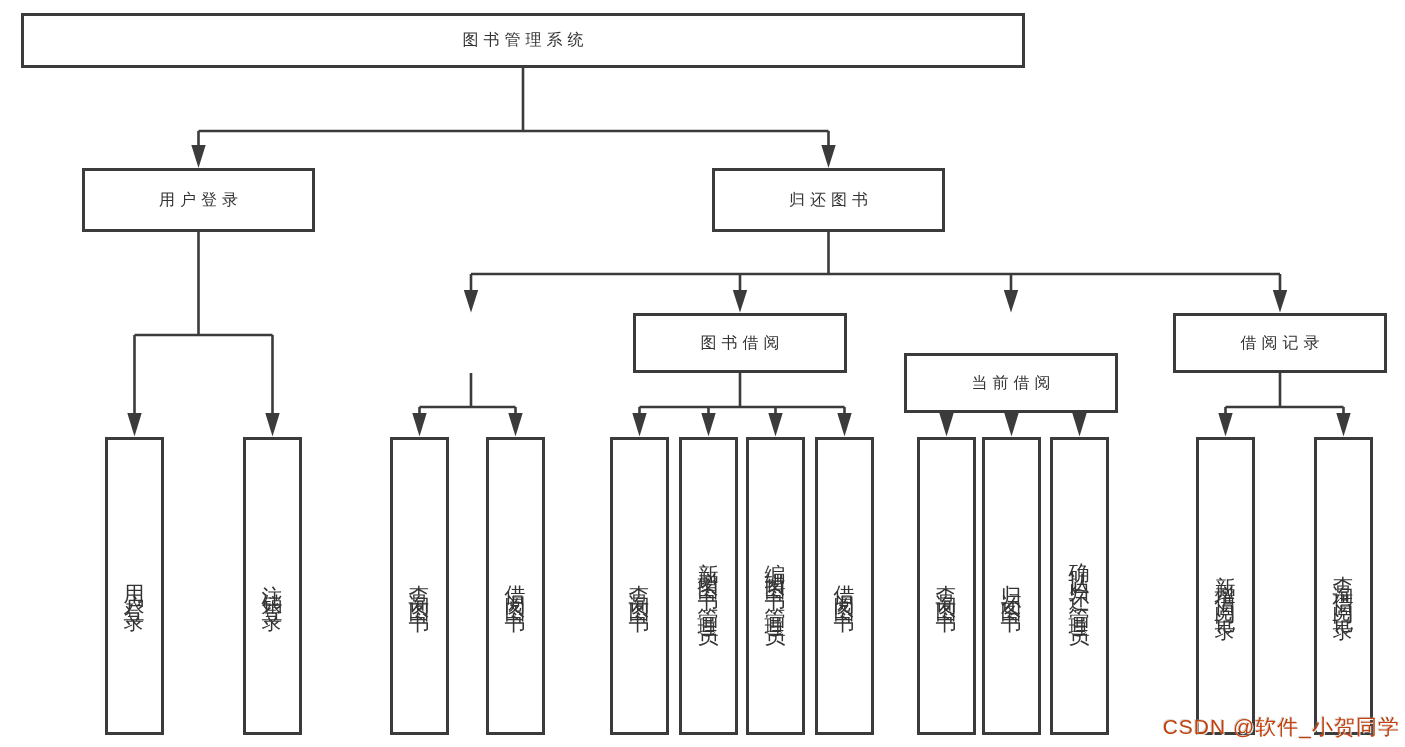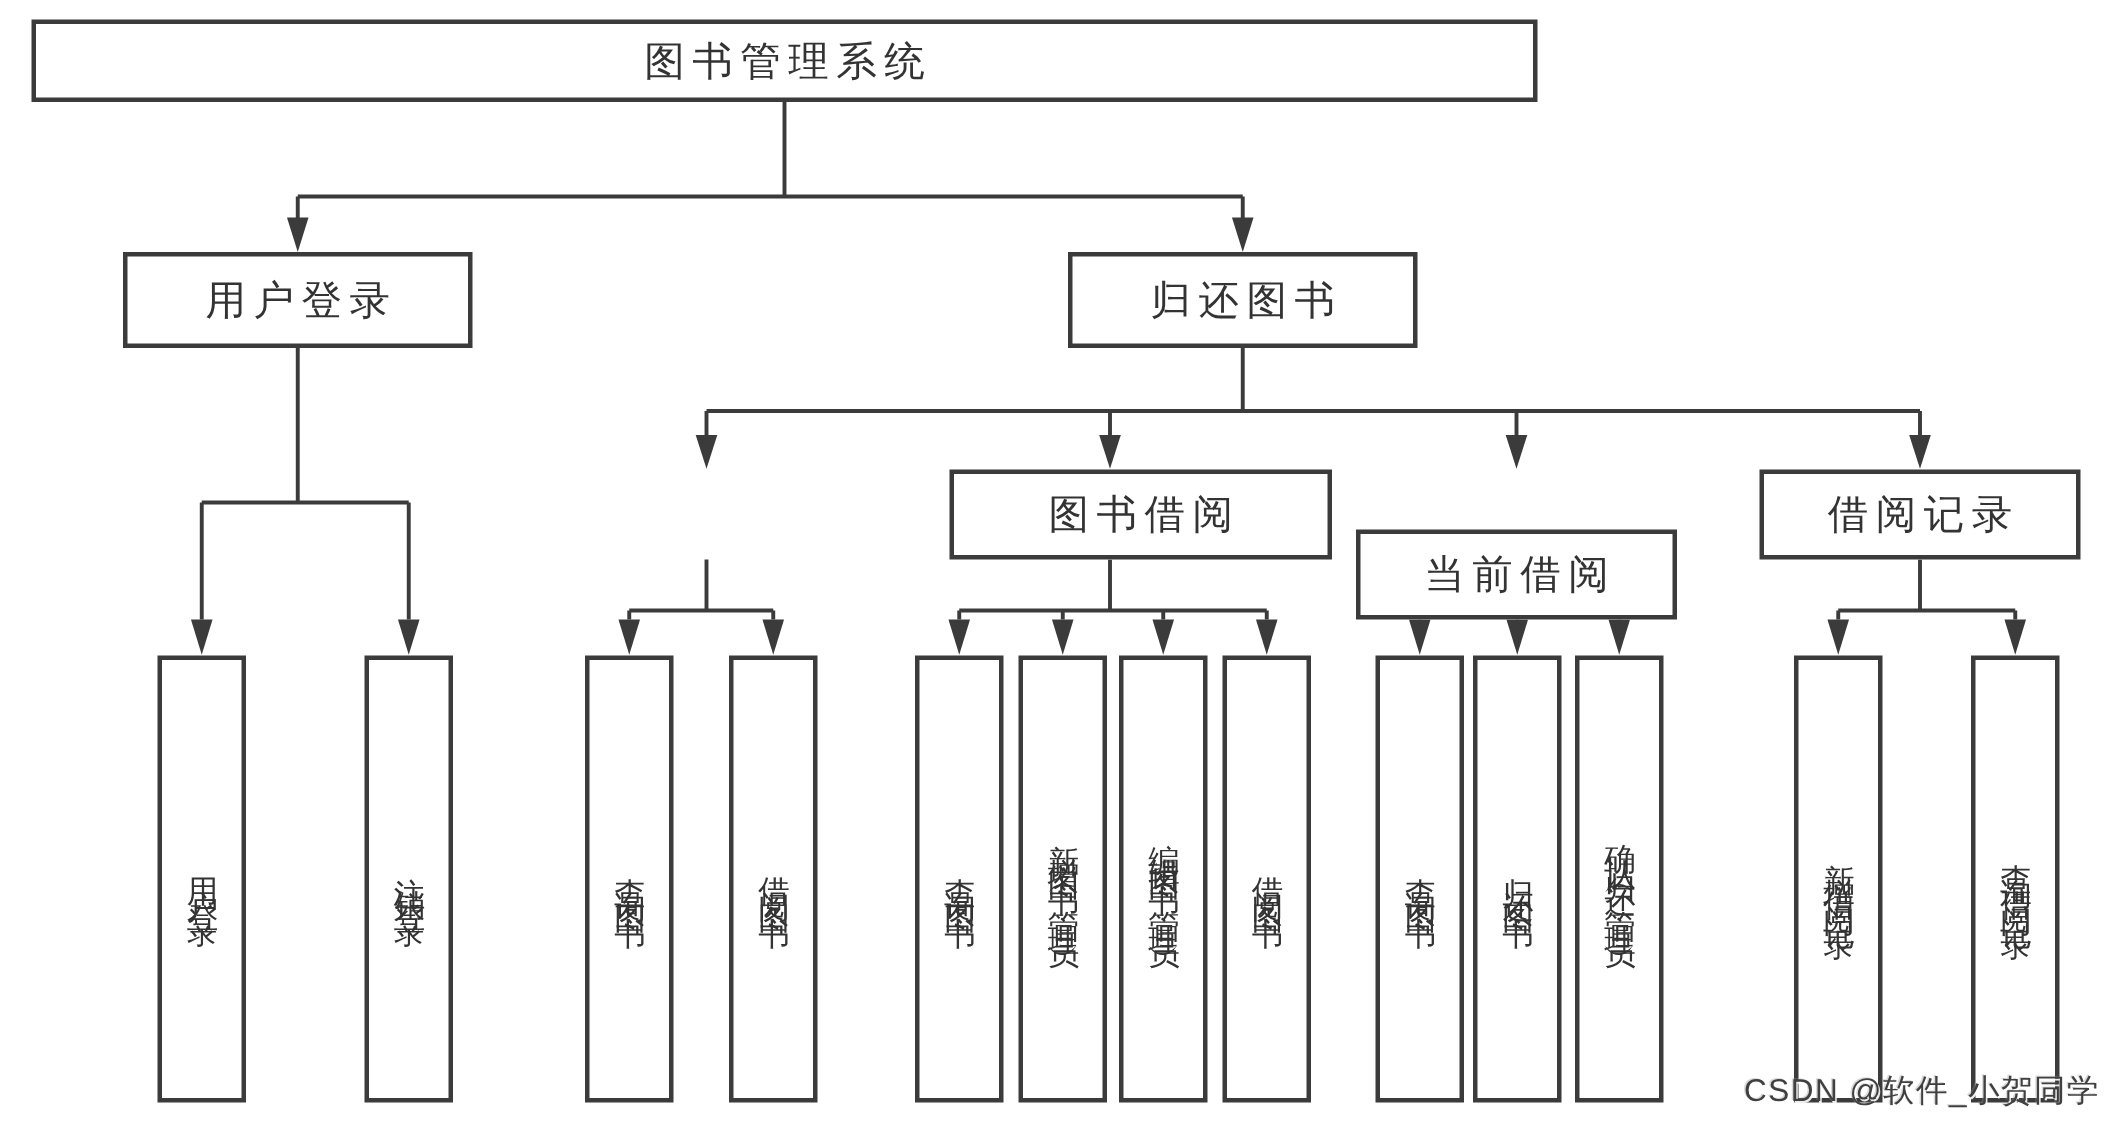--- a/index.html
+++ b/index.html
@@ -22,41 +22,41 @@
     box-sizing: border-box;
     background: #ffffff;
     border: 3px solid #3b3b3b;
     display: flex;
     align-items: center;
     justify-content: center;
     color: #333333;
     z-index: 2;
   }
   .h-node {
-    font-size: 27px;
+    font-size: 16px;
     letter-spacing: 5px;
     text-indent: 5px;
     white-space: nowrap;
     text-align: right;
   }
   .v-node {
     writing-mode: vertical-rl;
     text-orientation: mixed;
     font-size: 21px;
     letter-spacing: 9px;
     line-height: 1;
   }
   .watermark {
     position: absolute;
     right: 5px;
     bottom: 6px;
     z-index: 3;
     font-size: 21px;
     letter-spacing: 1px;
-    color: #404040;
+    color: #c2410c;
     text-shadow: 1px 1px 0 rgba(255,255,255,0.9), -1px -1px 0 rgba(145,145,145,0.35);
     white-space: nowrap;
   }
 </style>
 </head>
 <body>
 
 <div class="canvas">
 
   <svg class="connector-layer" width="1405" height="747" viewBox="0 0 1405 747" xmlns="http://www.w3.org/2000/svg">
@@ -97,21 +97,21 @@
       <polygon points="1218.3,413 1232.7,413 1225.5,436.5"></polygon>
       <polygon points="1336.3,413 1350.7,413 1343.5,436.5"></polygon>
     </g>
   </svg>
 
   <div class="node h-node" style="left:21px; top:13px; width:1004px; height:55px;">图书管理系统</div>
 
   <div class="node h-node" style="left:82px; top:168px; width:233px; height:64px;">用户登录</div>
   <div class="node h-node" style="left:712px; top:168px; width:233px; height:64px;">归还图书</div>
 
-  <div class="node h-node" style="left:633px; top:313px; width:255px; height:60px;">图书借阅</div>
+  <div class="node h-node" style="left:633px; top:313px; width:214px; height:60px;">图书借阅</div>
   <div class="node h-node" style="left:904px; top:313px; width:214px; height:60px;margin-top:40px;">当前借阅</div>
   <div class="node h-node" style="left:1173px; top:313px; width:214px; height:60px;">借阅记录</div>
 
   <div class="node v-node" style="left:105px; top:437px; width:59px; height:298px;">用户登录</div>
   <div class="node v-node" style="left:243px; top:437px; width:59px; height:298px;">注销登录</div>
 
   <div class="node v-node" style="left:390px; top:437px; width:59px; height:298px;">查询图书</div>
   <div class="node v-node" style="left:486px; top:437px; width:59px; height:298px;">借阅图书</div>
 
   <div class="node v-node" style="left:610px; top:437px; width:59px; height:298px;">查询图书</div>

